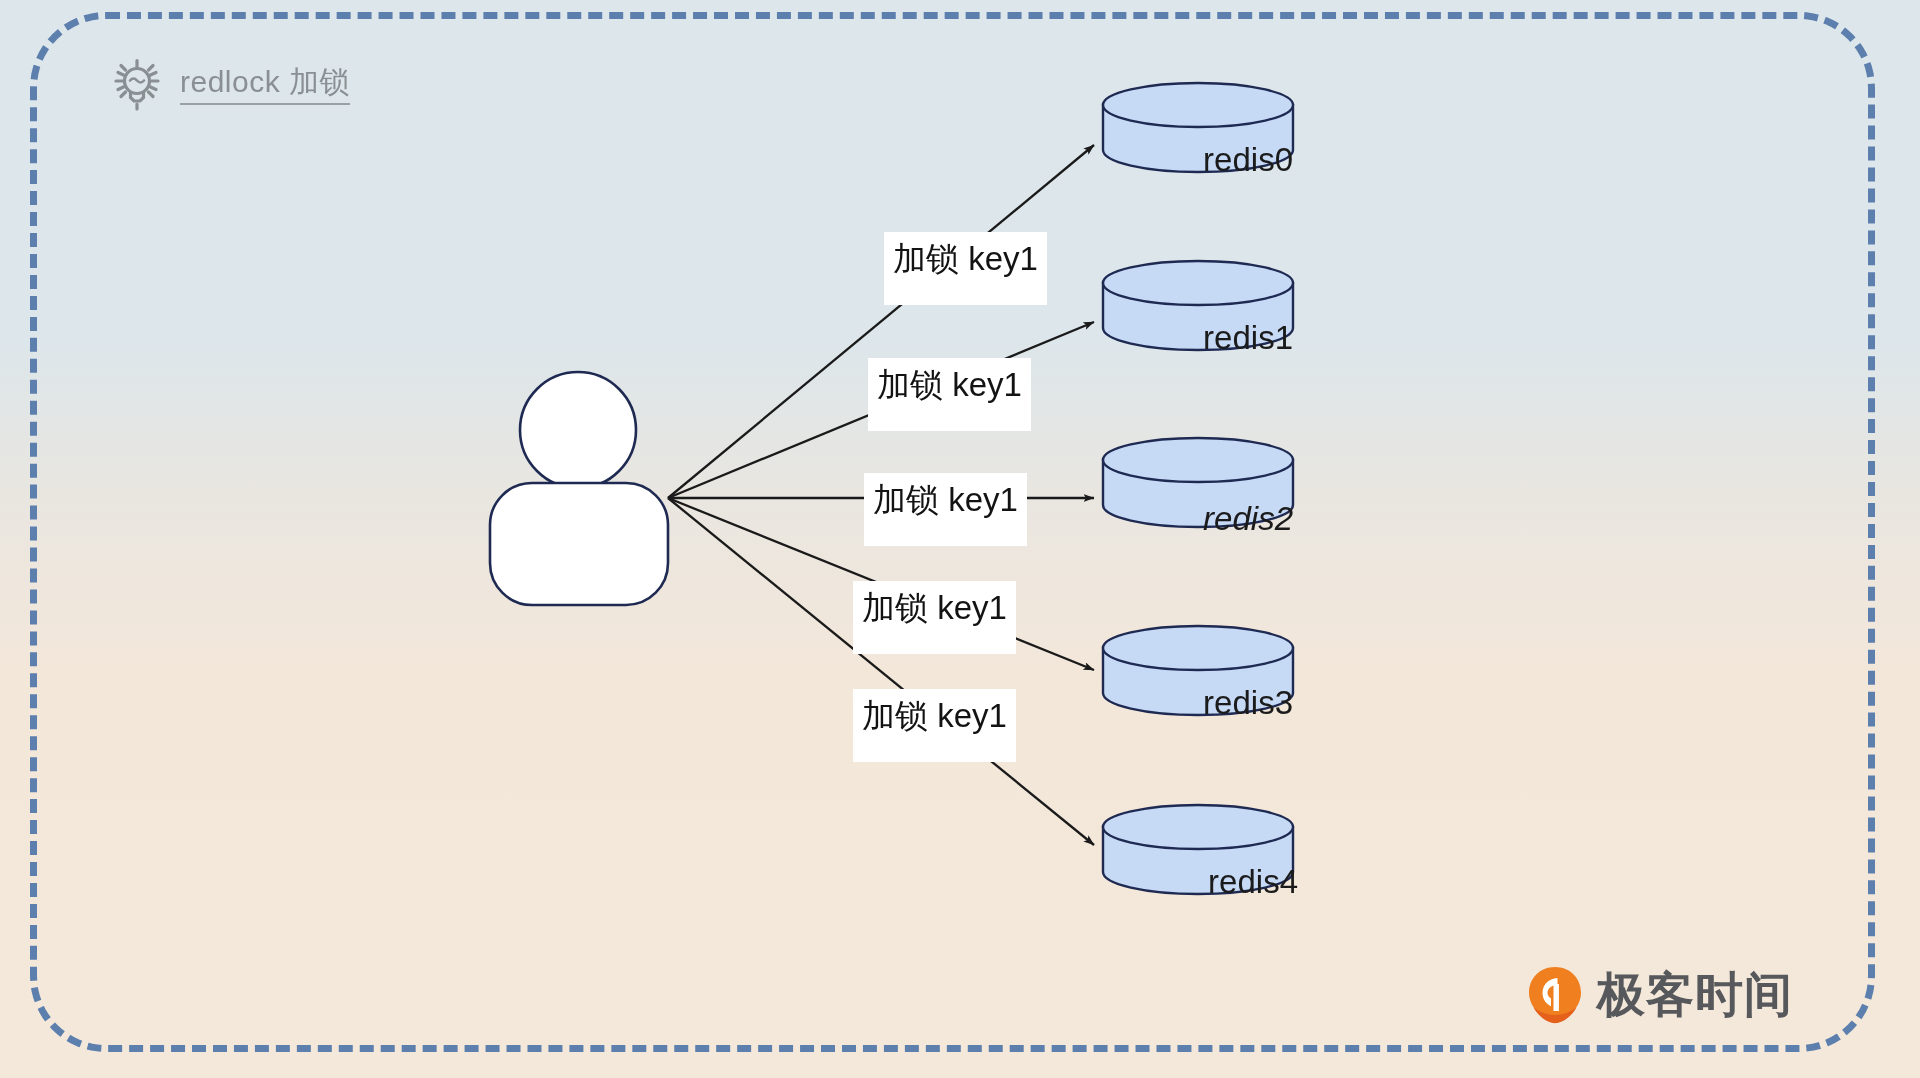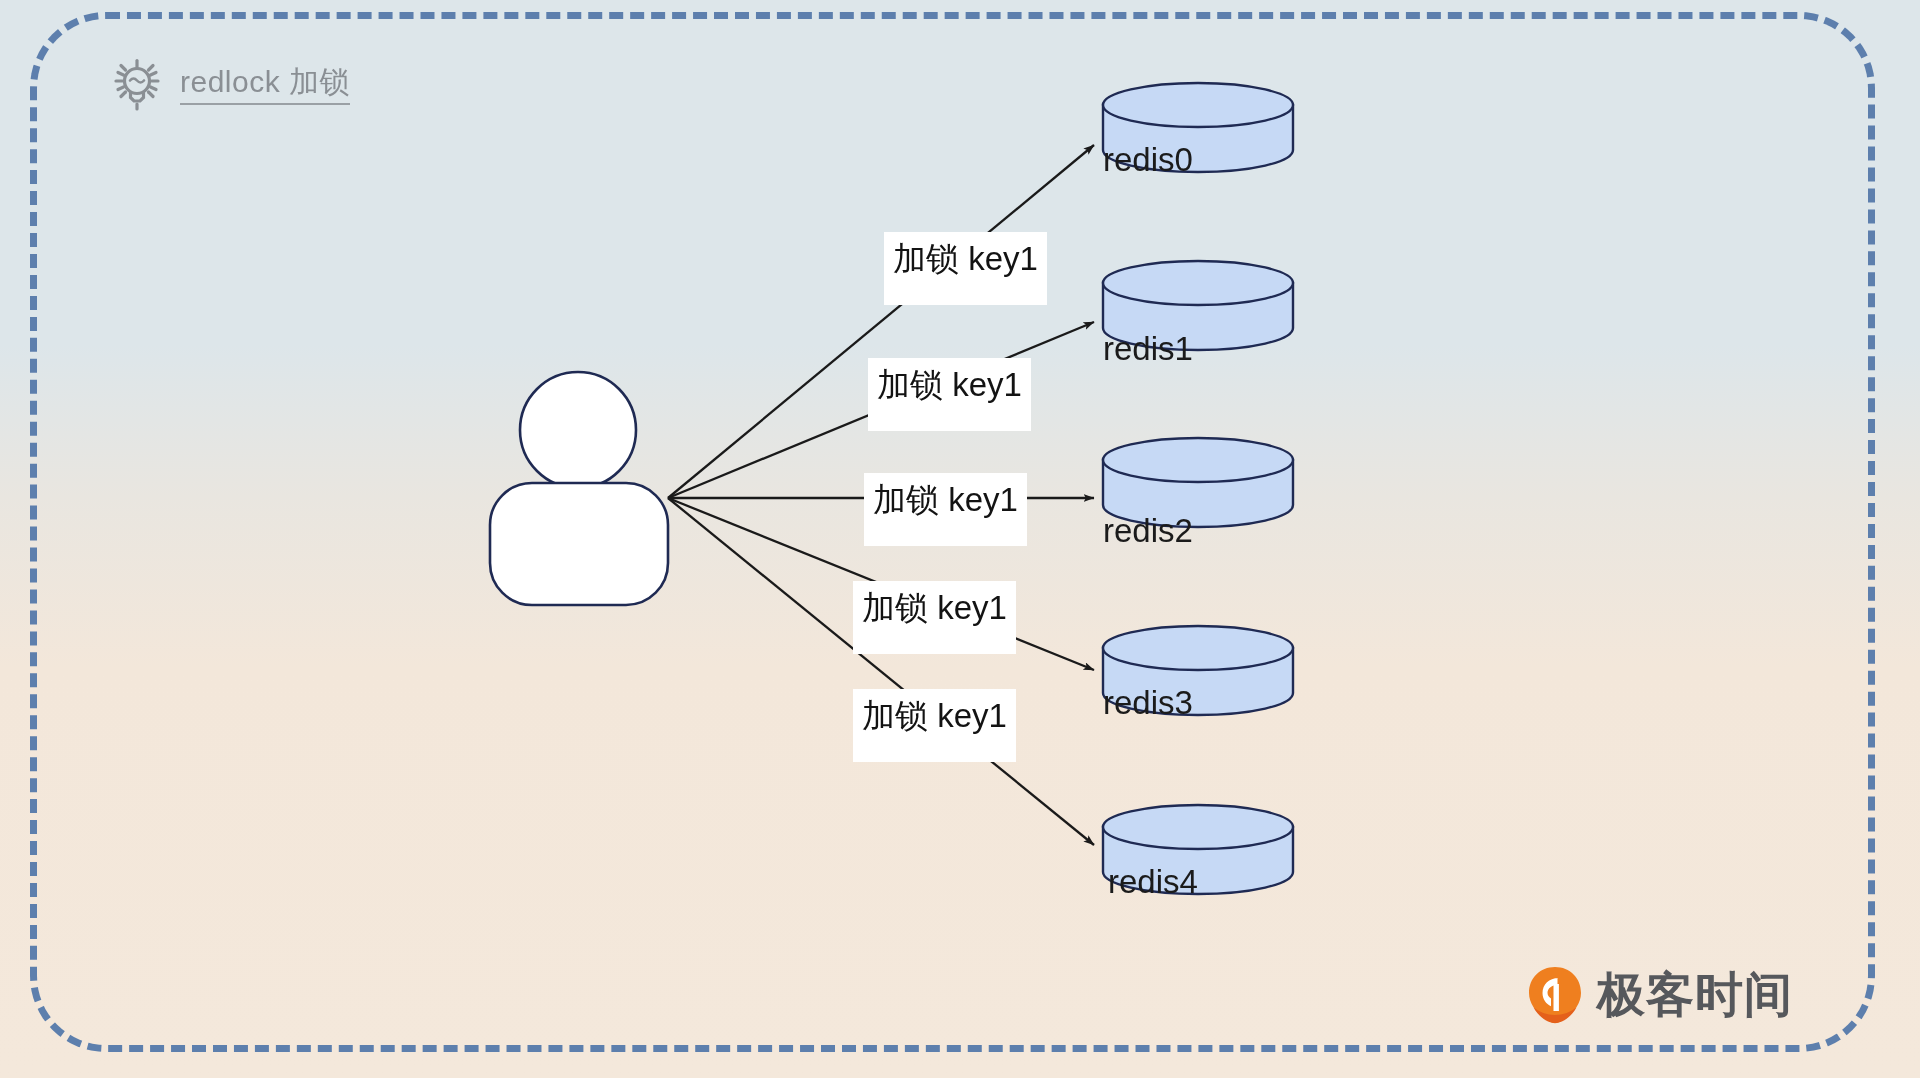--- a/index.html
+++ b/index.html
@@ -60,21 +60,21 @@
     left: 0; top: 0;
     width: 1920px;
     height: 1078px;
   }
   
   .cyl-text {
     position: absolute;
     font-size: 33px;
     color: #1b1b1b;
     white-space: nowrap;
-    text-align: left;
+    text-align: right;
   }
   
   .edge-label {
     position: absolute;
     background: #ffffff;
     color: #131313;
     font-size: 33px;
     line-height: 1.3;
     padding: 6px 9px 24px 9px;
     white-space: nowrap;
@@ -163,22 +163,22 @@
       <path d="M1103,648 L1103,693 A95,22 0 0 0 1293,693 L1293,648 Z" fill="#c6d9f5" stroke="#1f2a53" stroke-width="2.4"></path>
       <ellipse cx="1198" cy="648" rx="95" ry="22" fill="#c6d9f5" stroke="#1f2a53" stroke-width="2.4"></ellipse>
     </g>
     <g>
       <path d="M1103,827 L1103,872 A95,22 0 0 0 1293,872 L1293,827 Z" fill="#c6d9f5" stroke="#1f2a53" stroke-width="2.4"></path>
       <ellipse cx="1198" cy="827" rx="95" ry="22" fill="#c6d9f5" stroke="#1f2a53" stroke-width="2.4"></ellipse>
     </g>
   </svg>
 
   <div class="cyl-text" style="left:1103px; top:141px; width:190px;">redis0</div>
-  <div class="cyl-text" style="left:1103px; top:330px; width:190px;">redis1</div>
-  <div class="cyl-text" style="left:1103px; top:512px; width:190px;">redis2</div>
+  <div class="cyl-text" style="left:1103px; top:319px; width:190px;">redis1</div>
+  <div class="cyl-text" style="left:1103px; top:500px; width:190px;font-style:italic;">redis2</div>
   <div class="cyl-text" style="left:1103px; top:684px; width:190px;">redis3</div>
   <div class="cyl-text" style="left:1108px; top:863px; width:190px;">redis4</div>
 
   <div class="edge-label" style="left:884px; top:232px;">加锁 key1</div>
   <div class="edge-label" style="left:868px; top:358px;">加锁 key1</div>
   <div class="edge-label" style="left:864px; top:473px;">加锁 key1</div>
   <div class="edge-label" style="left:853px; top:581px;">加锁 key1</div>
   <div class="edge-label" style="left:853px; top:689px;">加锁 key1</div>
 
   <div id="brand">

